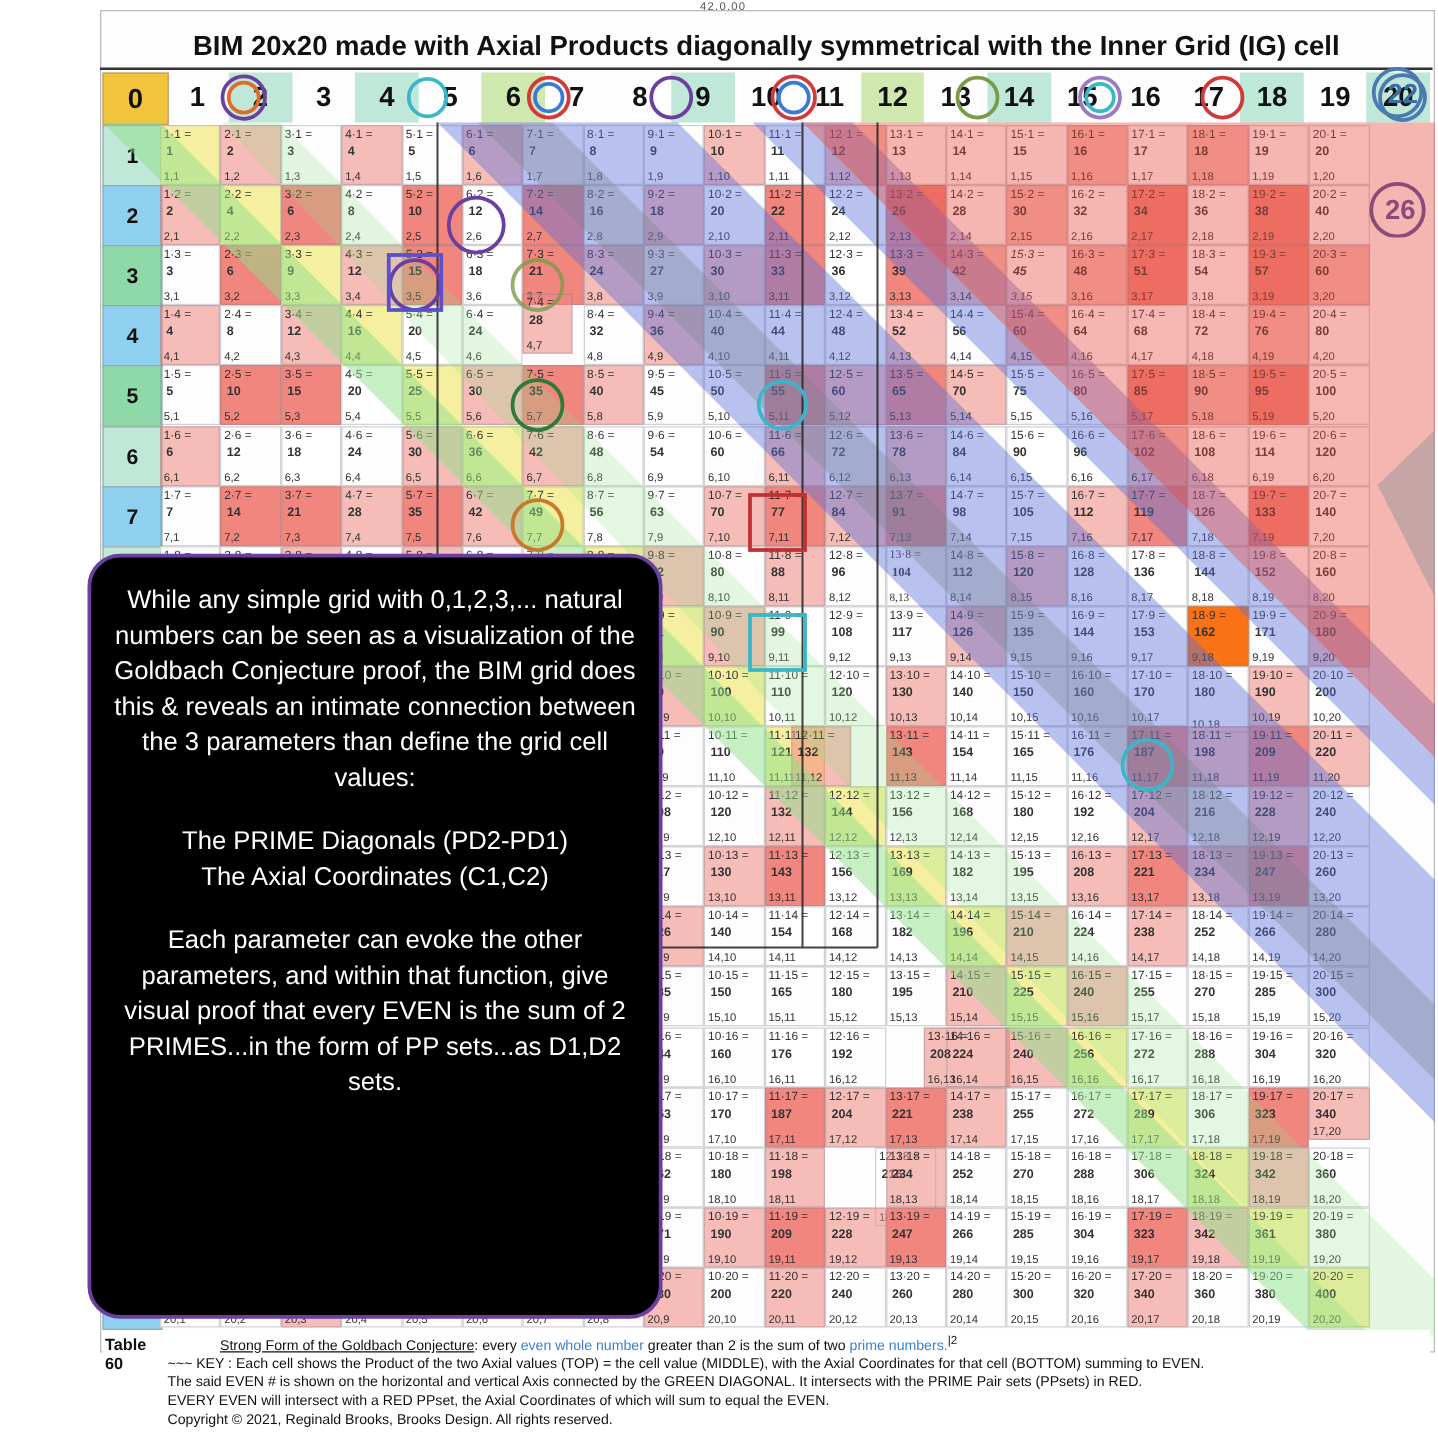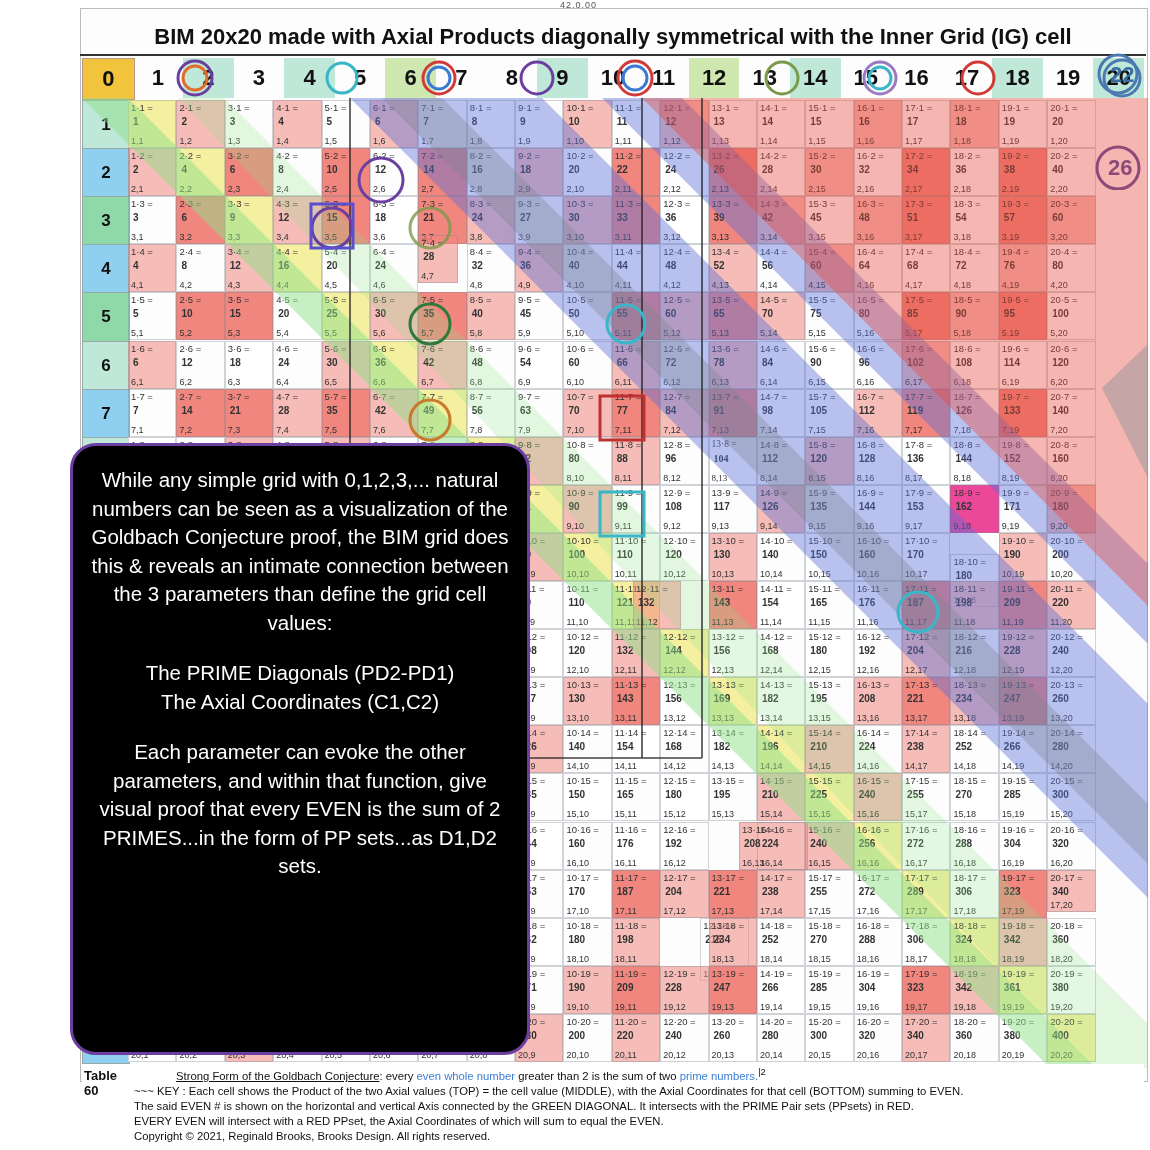--- a/index.html
+++ b/index.html
@@ -376,21 +376,21 @@
       <div class="cell" style="left: 580.571px; top: 96.2px; width: 48.381px; height: 48.1px; background: rgb(240, 134, 126);">
         <div class="t">13·3 =</div>
         <div class="m">39</div>
         <div class="b">3,13</div>
       </div>
       <div class="cell" style="left: 628.952px; top: 96.2px; width: 48.381px; height: 48.1px; background: rgba(240, 134, 126, 0.55);">
         <div class="t">14·3 =</div>
         <div class="m">42</div>
         <div class="b">3,14</div>
       </div>
-      <div class="cell" style="left: 677.333px; top: 96.2px; width: 48.381px; height: 48.1px; background: rgba(255, 255, 255, 0);">
+      <div class="cell" style="left: 677.333px; top: 96.2px; width: 48.381px; height: 48.1px; background: rgba(255, 255, 255, 0); font-style: italic;">
         <div class="t">15·3 =</div>
         <div class="m">45</div>
         <div class="b">3,15</div>
       </div>
       <div class="cell" style="left: 725.714px; top: 96.2px; width: 48.381px; height: 48.1px; background: rgba(240, 134, 126, 0.55);">
         <div class="t">16·3 =</div>
         <div class="m">48</div>
         <div class="b">3,16</div>
       </div>
       <div class="cell" style="left: 774.095px; top: 96.2px; width: 48.381px; height: 48.1px; background: rgb(240, 134, 126);">
@@ -991,21 +991,21 @@
       <div class="cell" style="left: 725.714px; top: 384.8px; width: 48.381px; height: 48.1px; background: rgb(255, 255, 255);">
         <div class="t">16·9 =</div>
         <div class="m">144</div>
         <div class="b">9,16</div>
       </div>
       <div class="cell" style="left: 774.095px; top: 384.8px; width: 48.381px; height: 48.1px; background: rgba(255, 255, 255, 0);">
         <div class="t">17·9 =</div>
         <div class="m">153</div>
         <div class="b">9,17</div>
       </div>
-      <div class="cell" style="left: 822.476px; top: 384.8px; width: 48.381px; height: 48.1px; background: #ec4899;">
+      <div class="cell" style="left: 822.476px; top: 384.8px; width: 48.381px; height: 48.1px; background: #f97316;">
         <div class="t">18·9 =</div>
         <div class="m">162</div>
         <div class="b">9,18</div>
       </div>
       <div class="cell" style="left: 870.857px; top: 384.8px; width: 48.381px; height: 48.1px; background: rgba(255, 255, 255, 0);">
         <div class="t">19·9 =</div>
         <div class="m">171</div>
         <div class="b">9,19</div>
       </div>
       <div class="cell" style="left: 919.238px; top: 384.8px; width: 48.381px; height: 48.1px; background: rgba(240, 134, 126, 0.55);">
@@ -1091,21 +1091,21 @@
       <div class="cell" style="left: 725.714px; top: 432.9px; width: 48.381px; height: 48.1px; background: rgba(255, 255, 255, 0);">
         <div class="t">16·10 =</div>
         <div class="m">160</div>
         <div class="b">10,16</div>
       </div>
       <div class="cell" style="left: 774.095px; top: 432.9px; width: 48.381px; height: 48.1px; background: rgb(255, 255, 255);">
         <div class="t">17·10 =</div>
         <div class="m">170</div>
         <div class="b">10,17</div>
       </div>
-      <div class="cell" style="left: 822.476px; top: 432.9px; width: 48.381px; height: 53px; background: rgba(255, 255, 255, 0); margin-top: 21px;">
+      <div class="cell" style="left: 822.476px; top: 432.9px; width: 48.381px; height: 53px; background: rgba(255, 255, 255, 0);">
         <div class="t">18·10 =</div>
         <div class="m">180</div>
         <div class="b">10,18</div>
       </div>
       <div class="cell" style="left: 870.857px; top: 432.9px; width: 48.381px; height: 48.1px; background: rgba(240, 134, 126, 0.55);">
         <div class="t">19·10 =</div>
         <div class="m">190</div>
         <div class="b">10,19</div>
       </div>
       <div class="cell" style="left: 919.238px; top: 432.9px; width: 48.381px; height: 48.1px; background: rgba(255, 255, 255, 0);">

